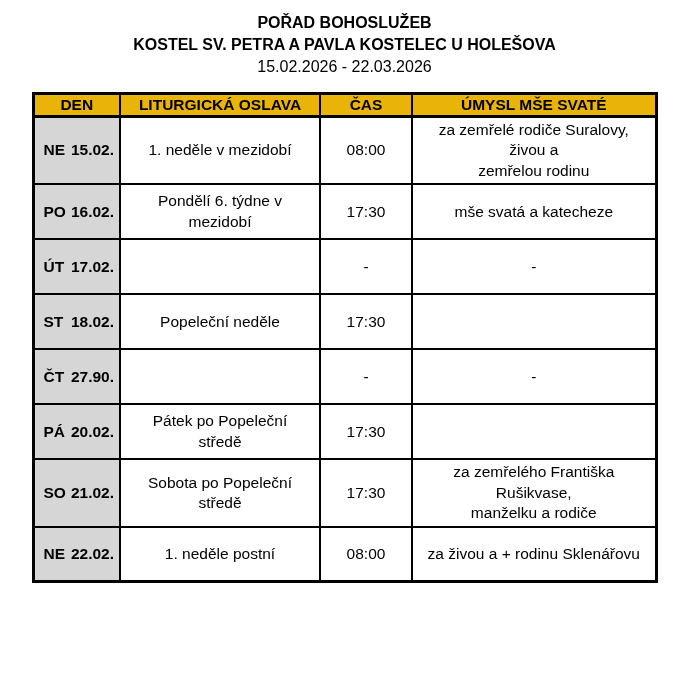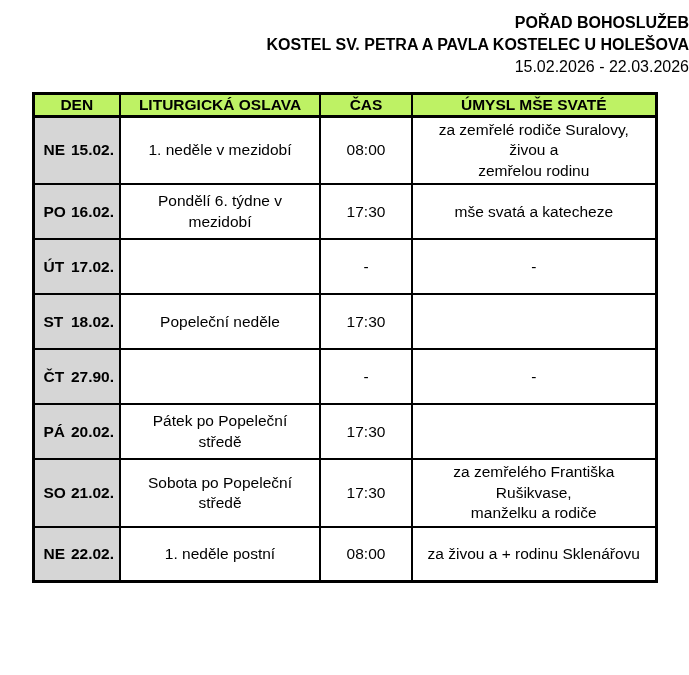--- a/index.html
+++ b/index.html
@@ -11,21 +11,21 @@
     color: #000000;
   }
   .page {
     width: 689px;
     height: 675px;
     background: #ffffff;
     overflow: hidden;
   }
   .titles {
     padding-top: 12px;
-    text-align: right;
+    text-align: center;
   }
   .title-line {
     font-weight: bold;
     font-size: 16px;
     line-height: 22px;
   }
   .date-line {
     font-size: 16px;
     line-height: 22px;
   }
@@ -34,21 +34,21 @@
     table-layout: fixed;
     width: 623px;
     margin: 14px auto 0 auto;
     border: 3px solid #000000;
   }
   col.c-day  { width: 87px; }
   col.c-cel  { width: 200px; }
   col.c-time { width: 92px; }
   col.c-int  { width: 244px; }
   th {
-    background: #bef264;
+    background: #eab308;
     border: 2px solid #000000;
     border-bottom: 3px solid #000000;
     font-size: 15.5px;
     font-weight: bold;
     height: 22px;
     padding: 1px 4px;
     text-align: center;
   }
   tbody tr { height: 55px; }
   td {

